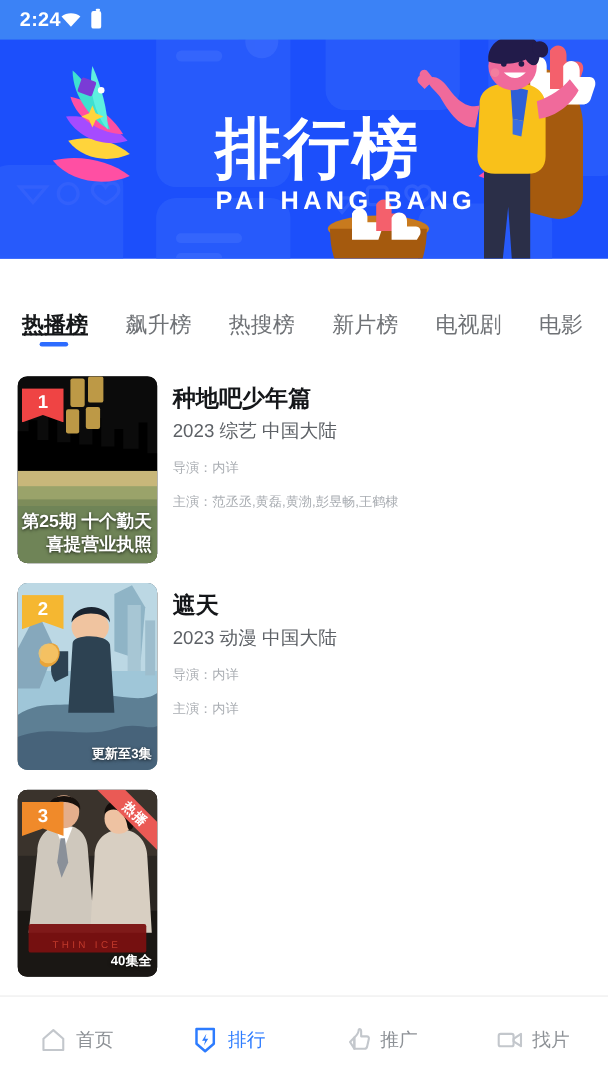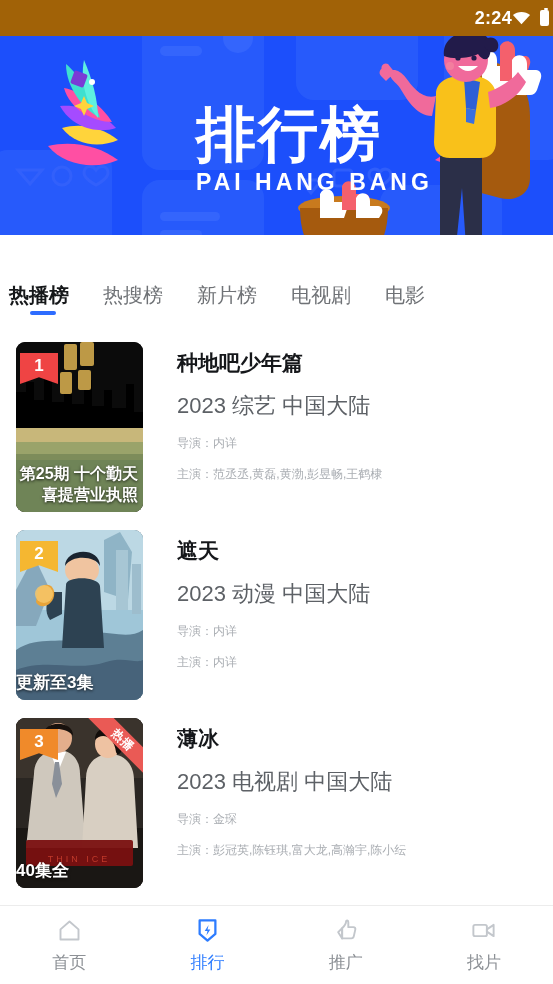--- a/index.html
+++ b/index.html
@@ -7,23 +7,23 @@
   body {
     font-family:"Liberation Sans","DejaVu Sans",sans-serif;
     background:#ffffff;
     overflow:hidden;
     position:relative;
   }
 
   
   .status-bar{
     position:absolute; top:0; left:0; width:553px; height:36px;
-    background:#a16207; color:#fff; z-index:30;
-    display:flex; align-items:center; justify-content:flex-end;
-    padding:0 4px;
+    background:#3b82f6; color:#fff; z-index:30;
+    display:flex; align-items:center; justify-content:flex-start;
+    padding:0 18px;
   }
   .status-time{ font-size:18px; font-weight:bold; letter-spacing:.3px; }
   .status-icons{ display:flex; align-items:center; gap:9px; }
   .wifi-ico{ width:19px; height:14px; display:block; }
   .batt-ico{ width:9px; height:16px; border:2px solid #fff; border-radius:2px; position:relative; background:#fff; }
   .batt-ico:before{ content:""; position:absolute; top:-4px; left:1.5px; width:4px; height:2px; background:#fff; border-radius:1px;}
 
   
   .banner{
     position:absolute; top:0; left:0; width:553px; height:235px;
@@ -35,21 +35,21 @@
   .tabs{
     position:absolute; top:266px; left:0; width:553px; height:58px;
     background:#fff; display:flex; align-items:center;
     overflow:hidden; z-index:20;
   }
   .tab{
     flex:0 0 auto; position:relative; height:58px;
     display:flex; flex-direction:column; align-items:center; justify-content:center;
     padding:0 17px; font-size:20px; color:#6f7276; white-space:nowrap;
   }
-  .tab:first-child{ padding-left:9px; }
+  .tab:first-child{ padding-left:20px;text-decoration:underline; }
   .tab.active{ color:#16181a; font-weight:bold; }
   .tab .underline{
     position:absolute; bottom:9px; left:50%; transform:translateX(-50%);
     width:26px; height:4px; border-radius:2px; background:#2d6cff; display:none;
   }
   .tab.active .underline{ display:block; }
 
   
   .list{
     position:absolute; top:324px; left:0; width:553px; height:581px;
@@ -81,38 +81,38 @@
   .corner-ribbon span{
     position:absolute; display:block; width:88px; text-align:center;
     background:#ea5a55; color:#fff; font-size:12px; font-weight:bold;
     line-height:18px; height:18px;
     transform:rotate(45deg); right:-24px; top:13px;
     letter-spacing:1px;
   }
 
   .poster-caption{
     position:absolute; left:0; right:0; bottom:6px; z-index:4;
-    color:#fff; font-size:17px; font-weight:bold; 
+    color:#fff; font-size:12px; font-weight:bold; text-align:right;
     padding-right:5px; text-shadow:0 1px 3px rgba(0,0,0,.75);
   }
   .poster-caption.wide{ text-align:right; font-size:16px; }
 
-  .meta{ flex:1; padding-left:34px; padding-top:8px; min-width:0; }
+  .meta{ flex:1; padding-left:14px; padding-top:8px; min-width:0; }
   .meta .title{ font-size:21px; font-weight:bold; color:#15171a; line-height:1.25; }
-  .meta .sub{ font-size:22px; color:#5d6166; margin-top:15px; }
+  .meta .sub{ font-size:17px; color:#5d6166; margin-top:4px; }
   .meta .dir, .meta .act{ font-size:12px; color:#a9adb2; margin-top:14px; white-space:nowrap; overflow:hidden; }
 
   
   .bottom-nav{
     position:absolute; bottom:0; left:0; width:553px; height:79px;
     background:#fff; border-top:1px solid #ececec;
     display:flex; align-items:center; z-index:40;
   }
   .nav-item{
-    flex:1; height:79px; display:flex; flex-direction:column;
+    flex:1; height:79px; display:flex; flex-direction:row;
     align-items:center; justify-content:center; gap:7px;
   }
   .nav-item .nav-label{ font-size:17px; color:#8d9196; }
   .nav-item.active .nav-label{ color:#2d7cff; }
   .nav-ico{ width:27px; height:27px; display:block; }
 </style>
 </head>
 <body>
 
 <div class="banner">
@@ -234,20 +234,24 @@
       <path d="M12 17 L1 5 C7 0 17 0 23 5 Z" fill="#ffffff"></path>
     </svg>
     <div class="batt-ico"></div>
   </div>
 </div>
 
 <div class="tabs">
   <div class="tab active">
     <span>热播榜</span>
     <span class="underline"></span>
+  </div>
+  <div class="tab">
+    <span>飙升榜</span>
+
   </div>
   <div class="tab">
     <span>热搜榜</span>
 
   </div>
   <div class="tab">
     <span>新片榜</span>
 
   </div>
   <div class="tab">
@@ -339,26 +343,20 @@
           <rect x="10" y="122" width="107" height="26" rx="2"></rect>
         </g>
         <text x="63" y="144" text-anchor="middle" font-family="Liberation Sans, sans-serif" font-size="9" fill="#c0392b" letter-spacing="3">THIN ICE</text>
       </svg>
       <div class="corner-ribbon">
         <span>热播</span>
       </div>
       <div class="rank-flag rank-3">3</div>
       <div class="poster-caption">40集全</div>
     </div>
-    <div class="meta">
-      <div class="title">薄冰</div>
-      <div class="sub">2023  电视剧  中国大陆</div>
-      <div class="dir">导演：金琛</div>
-      <div class="act">主演：彭冠英,陈钰琪,富大龙,高瀚宇,陈小纭</div>
-    </div>
   </div>
 
 </div>
 
 <div class="bottom-nav">
 
   <div class="nav-item">
     <svg class="nav-ico" viewBox="0 0 24 24">
       <path d="M4 11 L12 4 L20 11 L20 20 L4 20 Z" fill="none" stroke="#c3c7cc" stroke-width="1.7" stroke-linejoin="round"></path>
     </svg>

